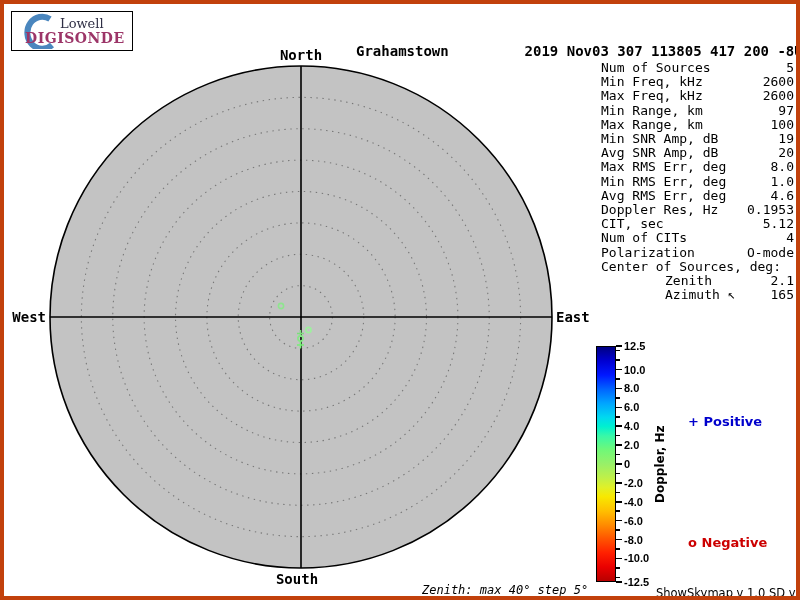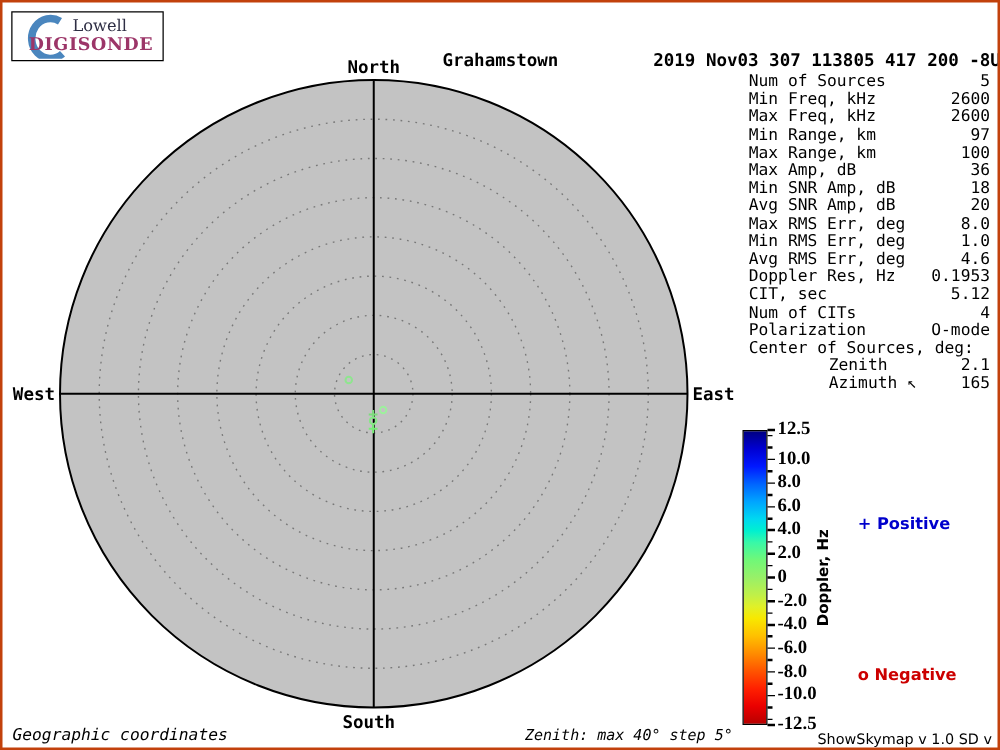--- a/index.html
+++ b/index.html
@@ -1,38 +1,38 @@
 <!DOCTYPE html>
 <html><head>
 <meta charset="utf-8">
 <style>
   html,body{margin:0;padding:0;background:#e8e8e8;}
   .page{
     position:relative;width:800px;height:600px;background:#ffffff;
-    border:2px solid #c2410c;box-sizing:border-box;overflow:hidden;
+    border:4px solid #c2410c;box-sizing:border-box;overflow:hidden;
     font-family:"DejaVu Sans Mono",monospace;color:#000;
   }
   
   .logo{position:absolute;left:7px;top:7px;width:120px;height:38px;border:1px solid #000;background:#fff;}
   .logo svg{position:absolute;left:2px;top:1px;}
   .logo-lowell{position:absolute;left:48px;top:4px;font-family:"DejaVu Serif",serif;font-size:13px;color:#2e2e44;}
   .logo-digisonde{position:absolute;left:13px;top:18px;font-family:"DejaVu Serif",serif;font-size:14px;font-weight:bold;color:#9c3568;letter-spacing:.5px;}
   
   .hdr{position:absolute;left:352px;top:5px;font-size:14px;font-weight:bold;line-height:17px;white-space:pre;}
   
   .stats{position:absolute;left:597px;top:57px;width:193px;font-size:13px;line-height:14.2px;}
   .srow{display:flex;justify-content:space-between;white-space:pre;}
   .srow.ind .sl{padding-left:64px;}
   
   .map{position:absolute;left:0;top:0;}
   .dirlabel{font-family:"DejaVu Sans Mono",monospace;font-weight:bold;font-size:14px;fill:#000;}
   
   .colorbar{position:absolute;left:592px;top:342px;width:20px;height:236px;border:1px solid #000;box-sizing:border-box;}
   .tick{position:absolute;height:1.5px;background:#000;}
-  .ticklabel{position:absolute;font-family:Liberation Serif, serif;font-weight:bold;font-size:15px;transform:translateY(-50%);}
+  .ticklabel{position:absolute;font-family:Liberation Sans, sans-serif;font-weight:bold;font-size:11px;transform:translateY(-50%);}
   .cb-title{position:absolute;left:649px;top:408px;height:104px;display:flex;align-items:center;justify-content:center;
     writing-mode:vertical-rl;transform:rotate(180deg);
     font-family:"DejaVu Sans",sans-serif;font-weight:bold;font-size:12px;}
   .legend{position:absolute;font-family:"DejaVu Sans",sans-serif;font-weight:bold;font-size:13px;white-space:pre;}
   .legend-pos{left:666px;top:395px;}
   .legend-neg{left:666px;top:516px;}
   
   .foot-left{position:absolute;left:8px;top:579px;font-style:italic;font-size:13px;}
   .foot-center{position:absolute;left:418px;top:579px;font-style:italic;font-size:12px;}
   .foot-right{position:absolute;left:652px;top:582px;font-family:"DejaVu Sans",sans-serif;font-size:11.5px;}
@@ -79,22 +79,21 @@
     <text class="dirlabel" x="42" y="318" text-anchor="end">West</text>
     <text class="dirlabel" x="552" y="318" text-anchor="start">East</text>
   </svg>
 
   <div class="stats" id="stats-rows">
       <div class="srow"><span class="sl">Num of Sources</span><span class="sv">5</span></div>
       <div class="srow"><span class="sl">Min Freq, kHz</span><span class="sv">2600</span></div>
       <div class="srow"><span class="sl">Max Freq, kHz</span><span class="sv">2600</span></div>
       <div class="srow"><span class="sl">Min Range, km</span><span class="sv">97</span></div>
       <div class="srow"><span class="sl">Max Range, km</span><span class="sv">100</span></div>
-      <div class="srow"><span class="sl">Max Amp, dB</span><span class="sv">36</span></div>
-      <div class="srow"><span class="sl">Min SNR Amp, dB</span><span class="sv">18</span></div>
+      <div class="srow"><span class="sl">Min SNR Amp, dB</span><span class="sv">19</span></div>
       <div class="srow"><span class="sl">Avg SNR Amp, dB</span><span class="sv">20</span></div>
       <div class="srow"><span class="sl">Max RMS Err, deg</span><span class="sv">8.0</span></div>
       <div class="srow"><span class="sl">Min RMS Err, deg</span><span class="sv">1.0</span></div>
       <div class="srow"><span class="sl">Avg RMS Err, deg</span><span class="sv">4.6</span></div>
       <div class="srow"><span class="sl">Doppler Res, Hz</span><span class="sv">0.1953</span></div>
       <div class="srow"><span class="sl">CIT, sec</span><span class="sv">5.12</span></div>
       <div class="srow"><span class="sl">Num of CITs</span><span class="sv">4</span></div>
       <div class="srow"><span class="sl">Polarization</span><span class="sv">O-mode</span></div>
       <div class="srow"><span class="sl">Center of Sources, deg:</span><span class="sv"></span></div>
       <div class="srow ind"><span class="sl">Zenith</span><span class="sv">2.1</span></div>
@@ -146,17 +145,16 @@
     </div>
   <div class="cb-title">Doppler, Hz</div>
 
   <div class="legend legend-pos" id="legend-pos" style="color: rgb(0, 0, 204);">
     <span>+</span> <span>Positive</span>
   </div>
   <div class="legend legend-neg" id="legend-neg" style="color: rgb(204, 0, 0);">
     <span>o</span> <span>Negative</span>
   </div>
 
-  <div class="foot-left">Geographic coordinates</div>
   <div class="foot-center">Zenith: max 40°  step 5°</div>
   <div class="foot-right">ShowSkymap v 1.0   SD v 5.1</div>
 
 </div>
 
 </body></html>

